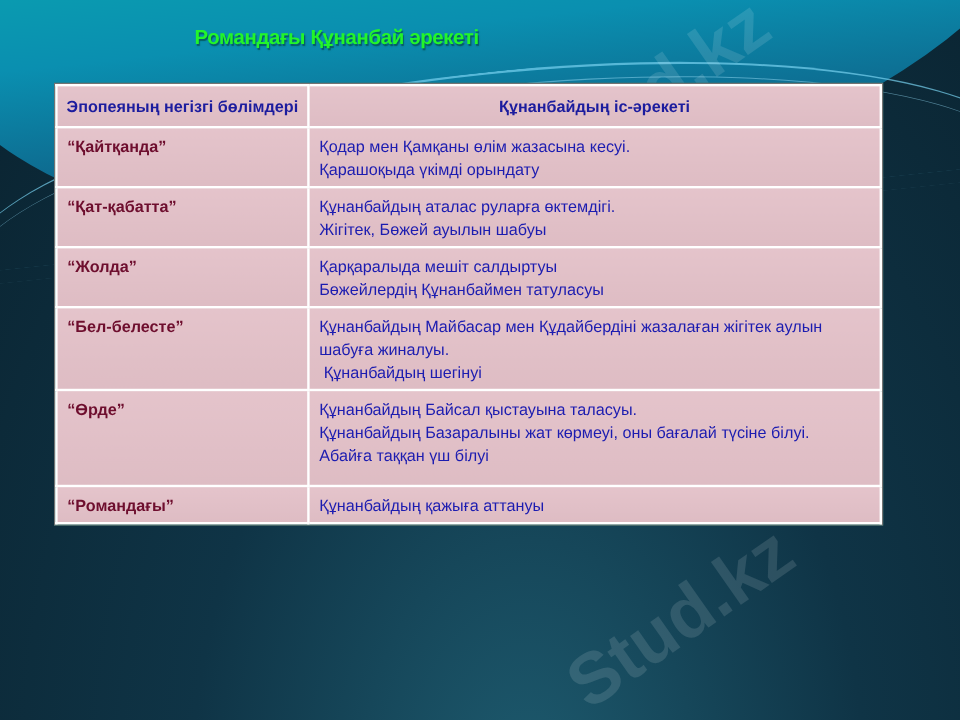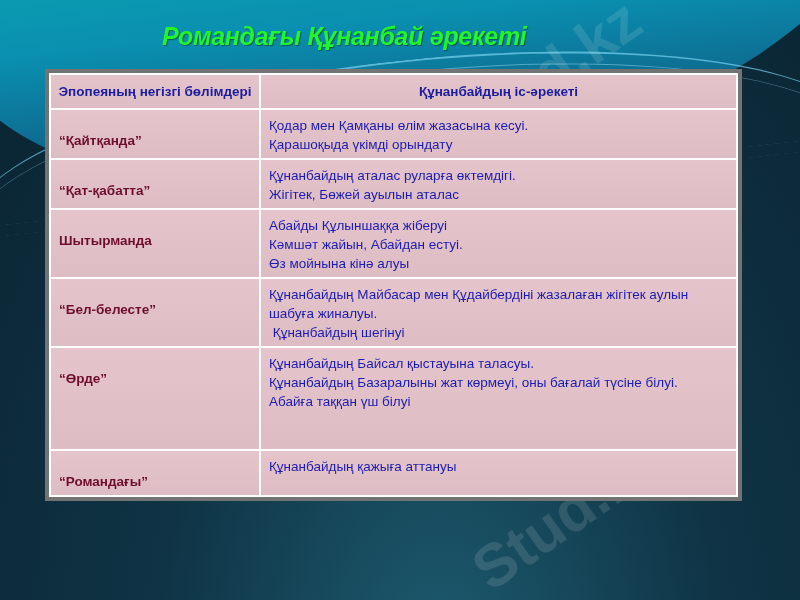--- a/index.html
+++ b/index.html
@@ -16,41 +16,41 @@
   }
   .swoosh {
     position:absolute; left:-40px; top:60px; width:900px; height:120px;
     border-top: 2px solid rgba(120,210,240,0.7);
     border-radius: 50% 50% 0 0 / 100% 100% 0 0;
     transform: rotate(-6deg);
   }
   .swoosh2 { top:72px; border-top:1px solid rgba(150,220,245,0.5); }
   .title {
     position:absolute; left:162px; top:22px; margin:0;
-    font-size:25px; font-weight:bold; font-style:italic;
+    font-size:17px; font-weight:bold; 
     color:#22f52a; text-shadow: 1px 1px 1px rgba(0,40,20,0.5);
     letter-spacing:-0.3px;
   }
   .table-wrap {
     position:absolute; left:45px; top:69px; width:689px;
-    border:4px solid #737373;
+    border:1px solid #737373;
     background:#0f766e;
   }
   table { border-collapse:collapse; width:100%; table-layout:fixed; }
   td, th {
     border:2px solid #ffffff; vertical-align:top;
     background: linear-gradient(180deg, rgba(240,200,208,0.95), rgba(233,192,200,0.95));
     padding:4px 8px; font-size:13.5px; line-height:19px;
   }
   th {
     color:#1c1c9e; font-weight:bold; font-size:13.5px; text-align:center;
     padding:8px 6px; line-height:17px;
   }
   col.c1 { width:210px; }
-  .sec { color:#6e0e2e; font-weight:bold; padding-top:21px;margin-top:12px; }
+  .sec { color:#6e0e2e; font-weight:bold; padding-top:6px;margin-top:12px; }
   .act { color:#1c1cb0; padding-top:6px; }
   .act div { white-space:pre-wrap; }
   .wm {
     position:absolute; color:rgba(255,255,255,0.12); font-weight:bold;
     font-size:60px; transform:rotate(-35deg); pointer-events:none;
   }
 </style>
 </head>
 <body>
 
@@ -81,39 +81,38 @@
         <td class="sec">“Қайтқанда”</td>
         <td class="act">
           <div>Қодар мен Қамқаны өлім жазасына кесуі.</div>
           <div>Қарашоқыда үкімді орындату</div>
         </td>
       </tr>
       <tr style="height:48px;">
         <td class="sec">“Қат-қабатта”</td>
         <td class="act">
           <div>Құнанбайдың аталас руларға өктемдігі.</div>
-          <div>Жігітек, Бөжей ауылын аталас</div>
+          <div>Жігітек, Бөжей ауылын шабуы</div>
         </td>
       </tr>
-      <tr style="height:66px;">
-        <td class="sec">Шытырманда</td>
+      <tr style="height:48px;">
+        <td class="sec">“Жолда”</td>
         <td class="act">
-          <div>Абайды Құлыншаққа жіберуі</div>
-          <div>Кәмшәт жайын, Абайдан естуі.</div>
-          <div>Өз мойнына кінә алуы</div>
+          <div>Қарқаралыда мешіт салдыртуы</div>
+          <div>Бөжейлердің Құнанбаймен татуласуы</div>
         </td>
       </tr>
       <tr style="height:66px;">
         <td class="sec">“Бел-белесте”</td>
         <td class="act">
           <div>Құнанбайдың Майбасар мен Құдайбердіні жазалаған жігітек аулын шабуға жиналуы.</div>
           <div> Құнанбайдың шегінуі</div>
         </td>
       </tr>
-      <tr style="height:103px;">
+      <tr style="height:80px;">
         <td class="sec">“Өрде”</td>
         <td class="act">
           <div>Құнанбайдың Байсал қыстауына таласуы.</div>
           <div>Құнанбайдың Базаралыны жат көрмеуі, оны бағалай түсіне білуі.</div>
           <div>Абайға таққан үш білуі</div>
         </td>
       </tr>
       <tr style="height:28px;">
         <td class="sec">“Романдағы”</td>
         <td class="act">

